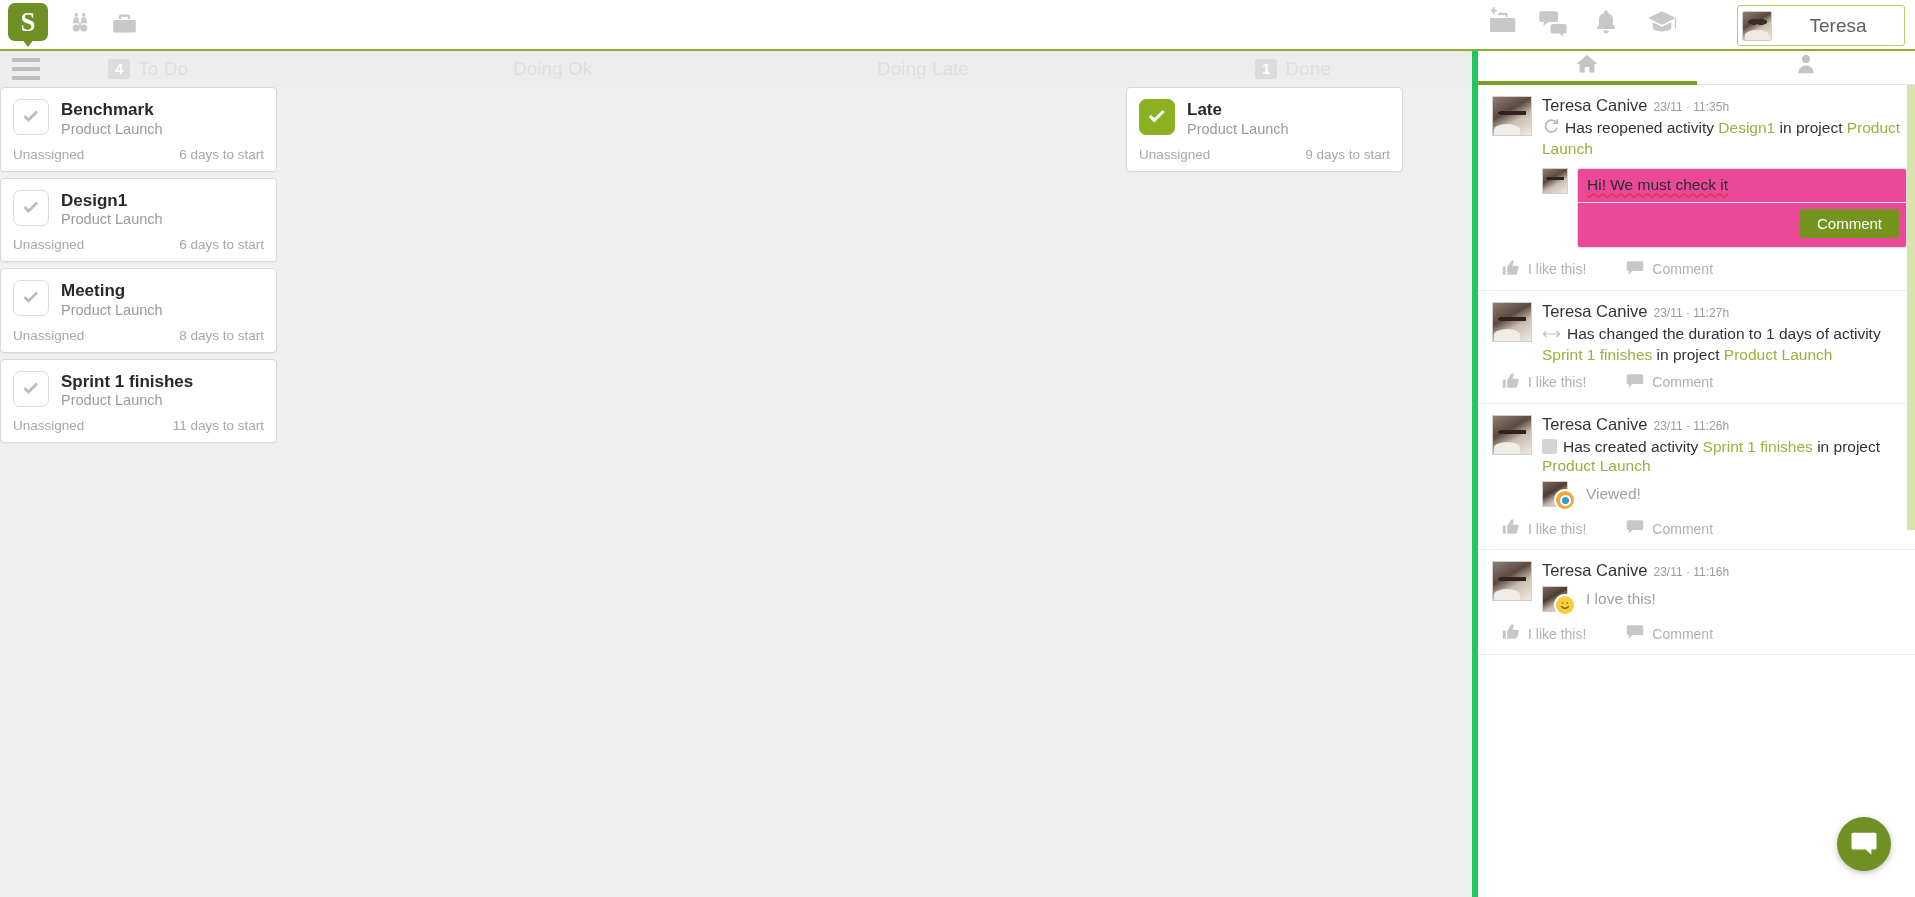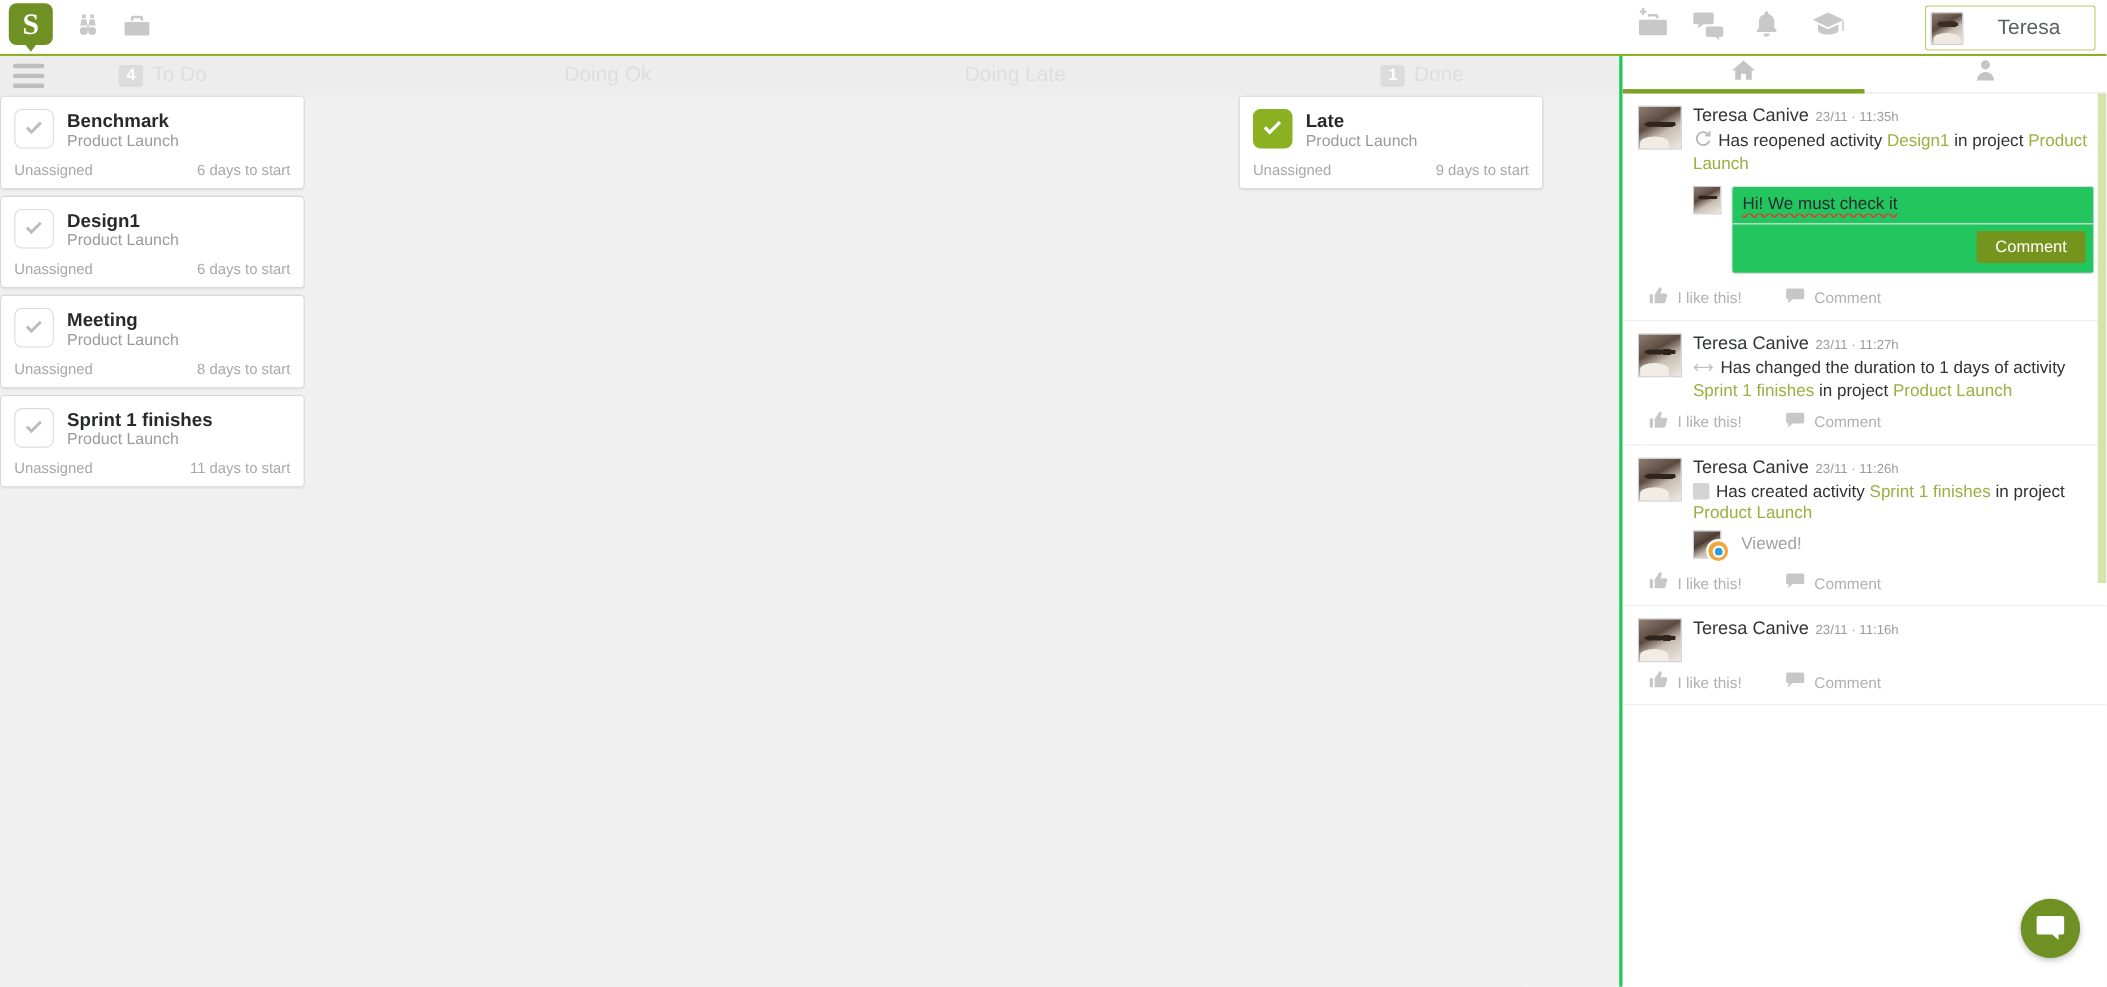--- a/index.html
+++ b/index.html
@@ -45,21 +45,21 @@
   }
   .tb-icon {
     position: absolute; top: 6px;
     width: 36px; height: 36px;
     display: flex; align-items: center; justify-content: center;
   }
   .tb-icon svg { fill: #c8c8c8; }
 
   .userbox {
     position: absolute; right: 10px; top: 5px;
-    height: 41px; width: 155px;
+    height: 41px; width: 168px;
     border: 1px solid #b9cc6b;
     border-radius: 3px;
     display: flex; align-items: center;
     background: #fff;
   }
   .avatar-img {
     width: 30px; height: 30px; margin-left: 4px;
     border: 1px solid #cfcfcf;
     background: linear-gradient(150deg,#8d7e74 0%,#5d4a3f 38%,#c9bfb4 60%,#efe9e2 100%);
     border-radius: 2px;
@@ -143,21 +143,21 @@
     display: flex; justify-content: space-between;
     padding: 0 12px 9px 12px;
     font-size: 13.5px; color: #a8a8a8;
   }
 
   
   #feedpanel {
     position: absolute; top: 51px; right: 0;
     width: 443px; height: 846px;
     background: #ffffff;
-    border-left: 3px solid #22c55e;
+    border-left: 6px solid #22c55e;
     overflow: hidden;
   }
   #feedtabs {
     position: absolute; top: 0; left: 0; right: 0;
     height: 34px;
     display: flex;
     border-bottom: 1px solid #e6e6e6;
   }
   .feedtab {
     flex: 1;
@@ -227,21 +227,21 @@
   }
   .comp-av::before {
     content:""; position:absolute; left:12%; top:28%;
     width:76%; height:26%;
     background: radial-gradient(ellipse at 32% 50%, #2e231d 0 34%, transparent 35%),
                 radial-gradient(ellipse at 72% 50%, #2e231d 0 34%, transparent 35%);
   }
   .comp-box {
     margin-left: 9px; flex: 1;
     border: 1px solid #dedede; border-radius: 3px;
-    background: #22c55e;
+    background: #ec4899;
   }
   .comp-input {
     padding: 7px 9px 8px 9px;
     font-size: 15.5px; color: #2a2c2e;
     border-bottom: 1px solid #e8e8e8;
     text-decoration: underline wavy #e03a3a;
     text-underline-offset: 3px;
   }
   .comp-actions { padding: 6px 7px 9px 7px; display: flex; justify-content: flex-end; }
   .btn-comment {
@@ -593,20 +593,32 @@
           <span>Comment</span>
         </div>
       </div>
     </div>
 
     <div class="feeditem">
       <div class="fi-head">
         <div class="fi-av"></div>
         <div class="fi-body">
           <span class="fi-name">Teresa Canive</span><span class="fi-time">23/11 · 11:16h</span>
+          <div class="reaction">
+            <div class="react-av">
+              <div class="react-badge badge-smile">
+                <svg width="16" height="16" viewBox="0 0 24 24" fill="none" stroke="#6b5a14" stroke-width="2" stroke-linecap="round">
+                    <circle cx="8.5" cy="9" r="1.2" fill="#6b5a14" stroke="none"></circle>
+                    <circle cx="15.5" cy="9" r="1.2" fill="#6b5a14" stroke="none"></circle>
+                    <path d="M7 14.5a6 6 0 0 0 10 0"></path>
+                  </svg>
+              </div>
+            </div>
+            <span class="react-label">I love this!</span>
+          </div>
         </div>
       </div>
       <div class="actions">
         <div class="act">
           <span><svg width="18" height="18" viewBox="0 0 24 24">
                 <path d="M1 10h4v11H1zM7 10.5 12.5 2a2 2 0 0 1 3 2.4L14 9h6.2a2 2 0 0 1 2 2.5l-2 7.5a2.6 2.6 0 0 1-2.5 2H7z"></path>
               </svg></span>
           <span>I like this!</span>
         </div>
         <div class="act">

